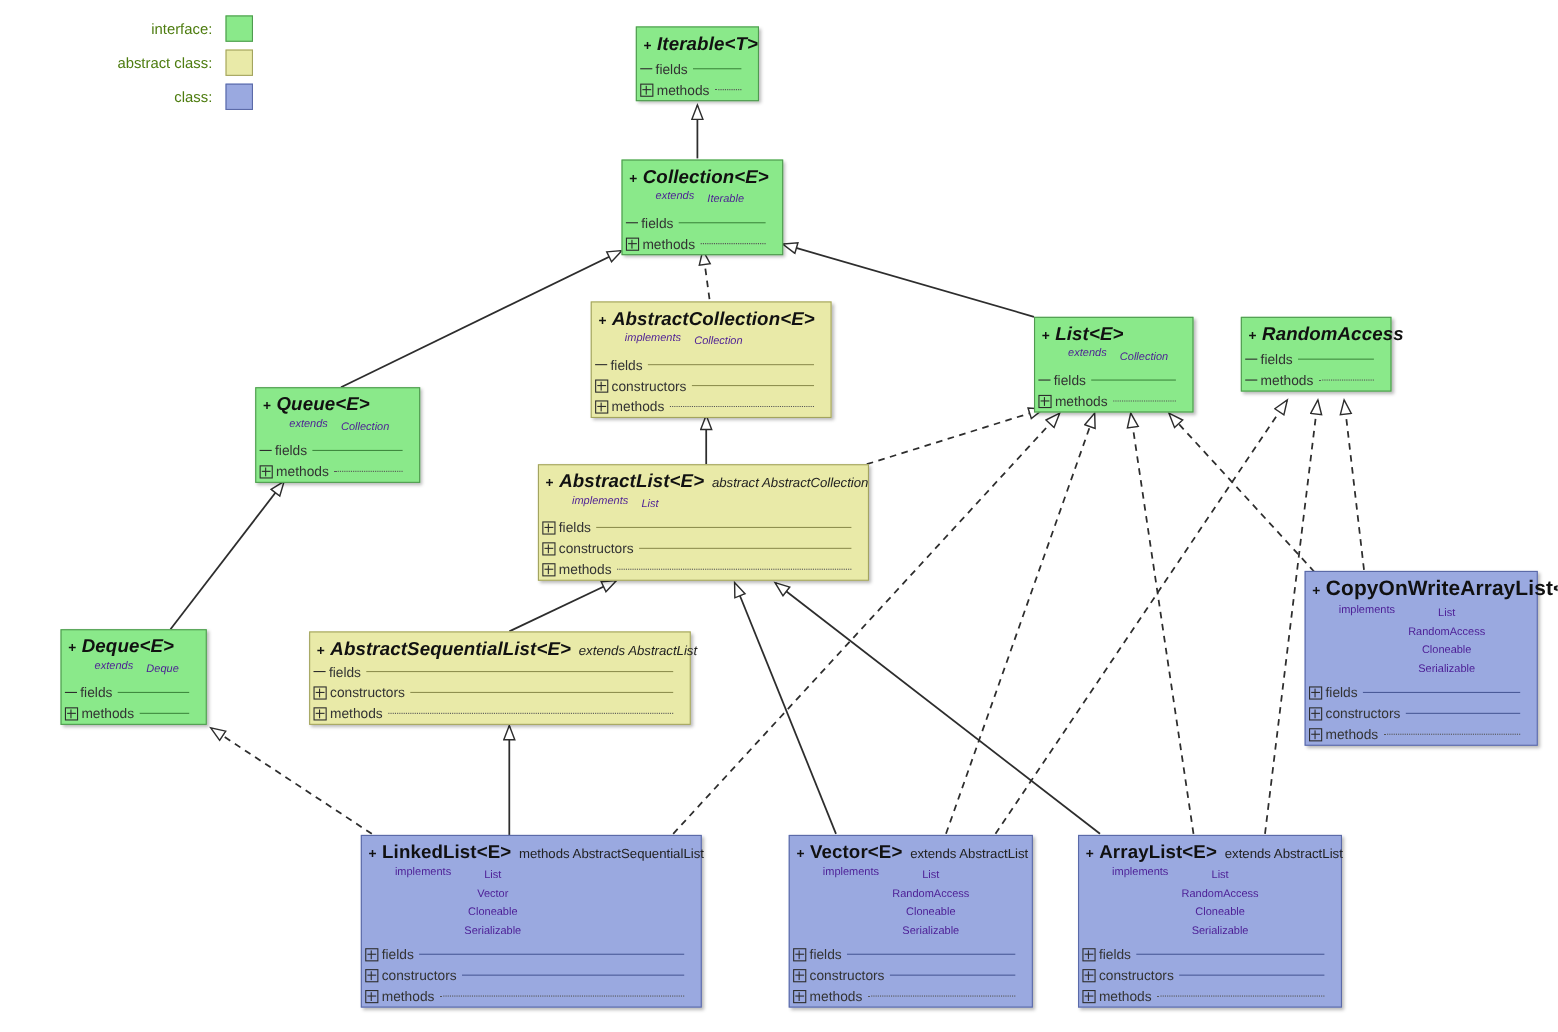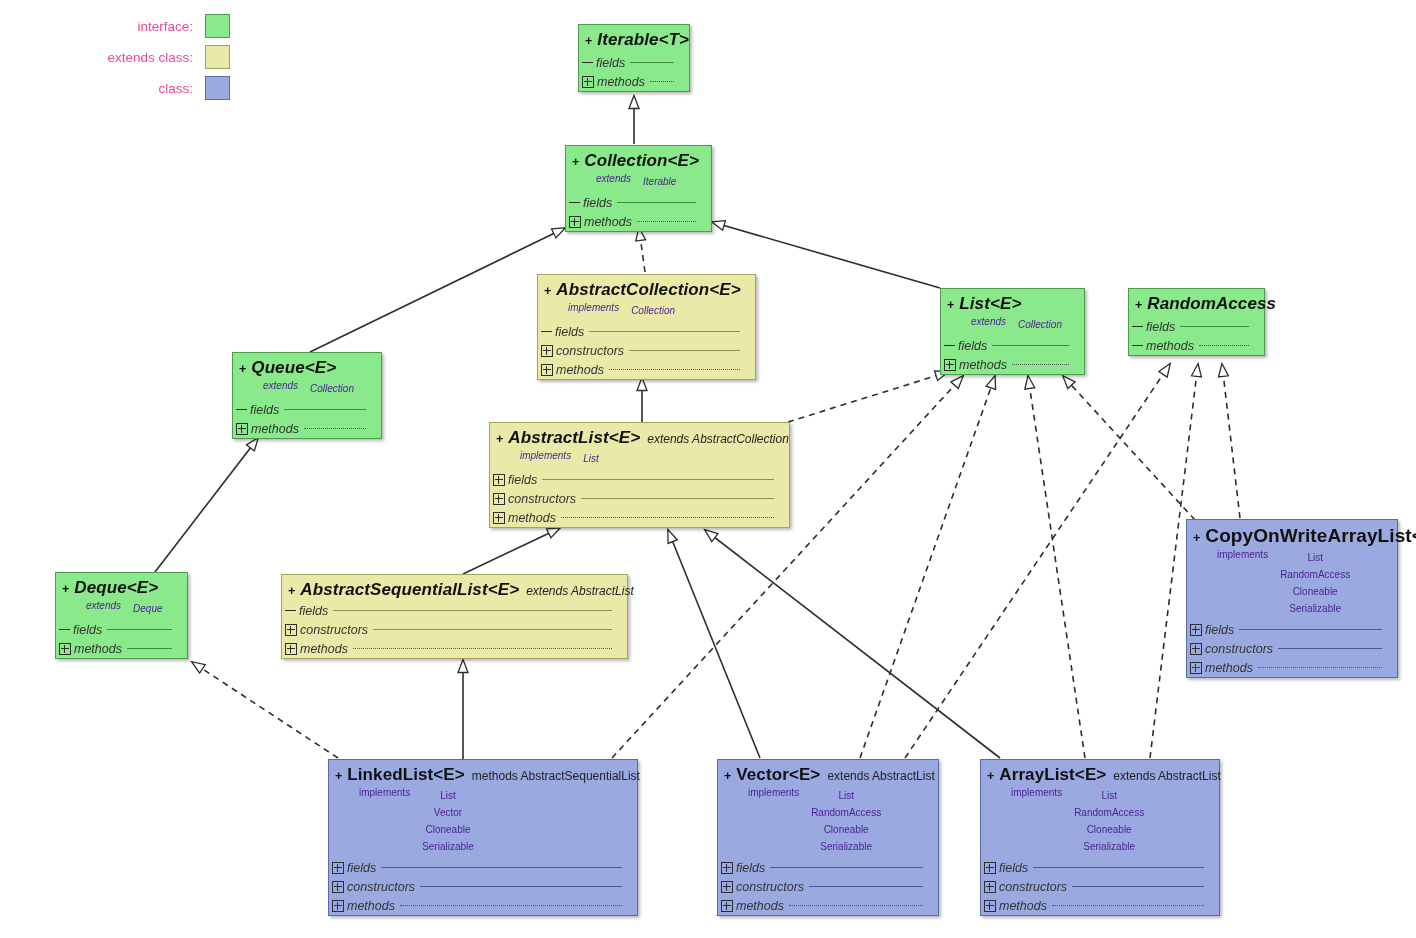--- a/index.html
+++ b/index.html
@@ -5,21 +5,21 @@
   html,body{margin:0;padding:0;background:#ffffff;}
   body{width:1416px;height:938px;position:relative;overflow:hidden;
        font-family:"Liberation Sans","DejaVu Sans",sans-serif;}
   #canvas{position:absolute;left:0;top:0;width:1416px;height:938px;}
   #edges{position:absolute;left:0;top:0;width:1416px;height:938px;pointer-events:none;}
 
   
   .legend{position:absolute;left:40px;top:16px;width:190px;}
   .legend-row{display:flex;align-items:center;justify-content:flex-end;
               margin-bottom:11px;height:20px;}
-  .legend-label{font-size:13.5px;color:#ec4899;margin-right:12px;white-space:nowrap;}
+  .legend-label{font-size:13.5px;color:#4d7c0f;margin-right:12px;white-space:nowrap;}
   .legend-swatch{width:23px;height:22px;border:1px solid #7d9a7d;}
 
   
   .uml{position:absolute;box-sizing:border-box;border:1px solid #6f7b8c;
        box-shadow:2px 2px 3px rgba(0,0,0,.28);}
   .uml.iface{background:#8ae98a;border-color:#4f9a4f;}
   .uml.abs  {background:#e9eaa8;border-color:#a3a45f;}
   .uml.cls  {background:#9aa9e0;border-color:#5b6aa8;}
 
   .uml-head{padding:5px 7px 3px 6px;}
@@ -31,21 +31,21 @@
   .uml.cls .tail{font-style:normal;}
 
   .rel{font-size:10px;font-style:italic;color:#4c1d95;display:flex;
        margin-top:2px;white-space:nowrap;}
   .uml.cls .rel{font-style:normal;}
   .rel-kw{margin-left:24px;}
   .rel-list{margin-left:12px;text-align:center;}
   .rel-list div{line-height:17px;}
 
   
-  .comp{display:flex;align-items:center;height:19px;padding:0 13px 0 3px;font-style:italic;}
+  .comp{display:flex;align-items:center;height:19px;padding:0 13px 0 3px;}
   .comp .bx{width:10px;height:10px;border:1px solid #2d2d2d;position:relative;
             margin-right:3px;flex:0 0 auto;background:transparent;}
   .comp .bx:before{content:"";position:absolute;left:1px;top:4px;width:8px;height:1px;background:#2d2d2d;}
   .comp .bx:after {content:"";position:absolute;top:1px;left:4px;height:8px;width:1px;background:#2d2d2d;}
   .comp .dash{width:11px;height:1px;background:#2d2d2d;margin-right:3px;flex:0 0 auto;}
   .comp .ctext{font-size:12.5px;color:#333;white-space:nowrap;}
   .comp .rule{flex:1 1 auto;height:1px;margin-left:5px;margin-right:2px;}
   .uml.iface .rule{background:#3f8a3f;}
   .uml.abs   .rule{background:#8f9050;}
   .uml.cls   .rule{background:#4a5a98;}
@@ -103,21 +103,21 @@
       <path d="M1240,518 L1222,364" stroke-dasharray="6,5"></path>
     </g>
   </svg>
 
   <div class="legend">
     <div class="legend-row">
       <span class="legend-label">interface:</span>
       <span class="legend-swatch" style="background:#8ae98a;border-color:#4f9a4f"></span>
     </div>
     <div class="legend-row">
-      <span class="legend-label">extends class:</span>
+      <span class="legend-label">abstract class:</span>
       <span class="legend-swatch" style="background:#e9eaa8;border-color:#a3a45f"></span>
     </div>
     <div class="legend-row">
       <span class="legend-label">class:</span>
       <span class="legend-swatch" style="background:#9aa9e0;border-color:#5b6aa8"></span>
     </div>
   </div>
 
   <div class="uml iface" style="left:578px;top:24px;width:112px;">
     <div class="uml-head">
@@ -260,21 +260,21 @@
       <span class="ctext">methods</span>
       <span class="rule"></span>
     </div>
   </div>
 
   <div class="uml abs" style="left:489px;top:422px;width:301px;">
     <div class="uml-head">
       <div class="title-line">
         <span class="plus">+</span>
         <span class="tname">AbstractList&lt;E&gt;</span>
-        <span class="tail">extends AbstractCollection</span>
+        <span class="tail">abstract AbstractCollection</span>
       </div>
       <div class="rel">
         <span class="rel-kw">implements</span>
         <span class="rel-list">
             <div>List</div>
           </span>
       </div>
     </div>
     <div class="comp">
       <span class="bx"></span>

